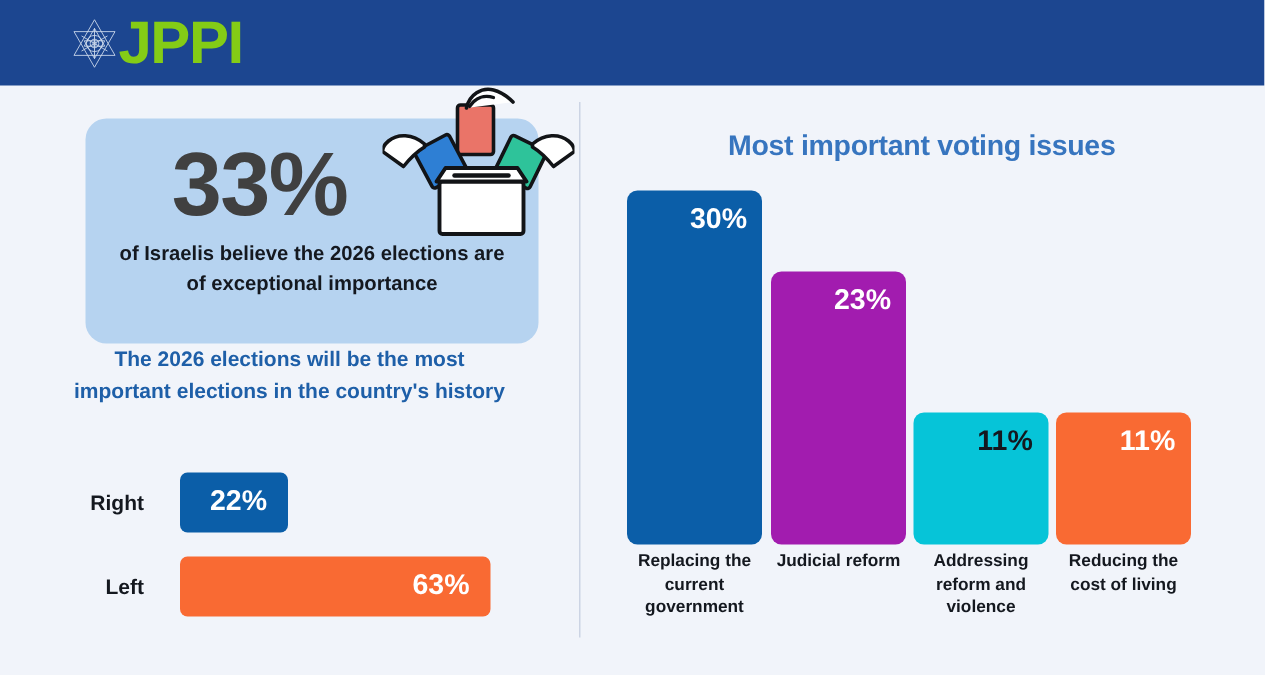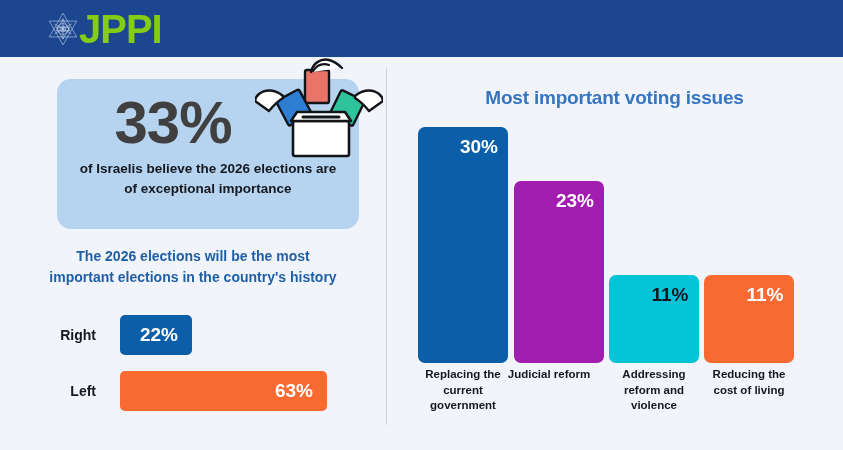--- a/index.html
+++ b/index.html
@@ -44,21 +44,21 @@
   }
   .callout-text{
     position:absolute;left:16px;top:80px;width:270px;text-align:center;
     font-size:13.5px;font-weight:bold;color:#14181f;line-height:1.45;
   }
 
   
   .ballot{position:absolute;left:255px;top:-1px;width:128px;height:108px;}
 
   .sub-title{
-    position:absolute;left:43px;top:189px;width:300px;text-align:center;
+    position:absolute;left:43px;top:172px;width:300px;text-align:center;
     font-size:14px;font-weight:bold;color:#1e5fa8;line-height:1.5;
   }
 
   
   .hbars{position:absolute;left:0;top:258px;width:386px;height:110px;}
   .hrow{position:relative;height:40px;margin-bottom:16px;}
   .hlabel{
     position:absolute;left:0;top:0;width:108px;height:40px;
     display:flex;align-items:center;justify-content:flex-end;
     padding-right:12px;box-sizing:border-box;
@@ -206,19 +206,19 @@
       </div>
       <div class="vbar-col" style="left:294px">
         <div class="vbar c3" style="height:88px">
           <span>11%</span>
         </div>
       </div>
     </div>
 
     <div class="xlabels">
       <div class="xlabel" style="left:5px">Replacing the current government</div>
-      <div class="xlabel" style="left:91px">Judicial reform</div>
+      <div class="xlabel" style="left:101px">Judicial reform</div>
       <div class="xlabel" style="left:196px">Addressing reform and violence</div>
       <div class="xlabel" style="left:291px">Reducing the cost of living</div>
     </div>
   </div>
 
 </div>
 
 </body></html>

